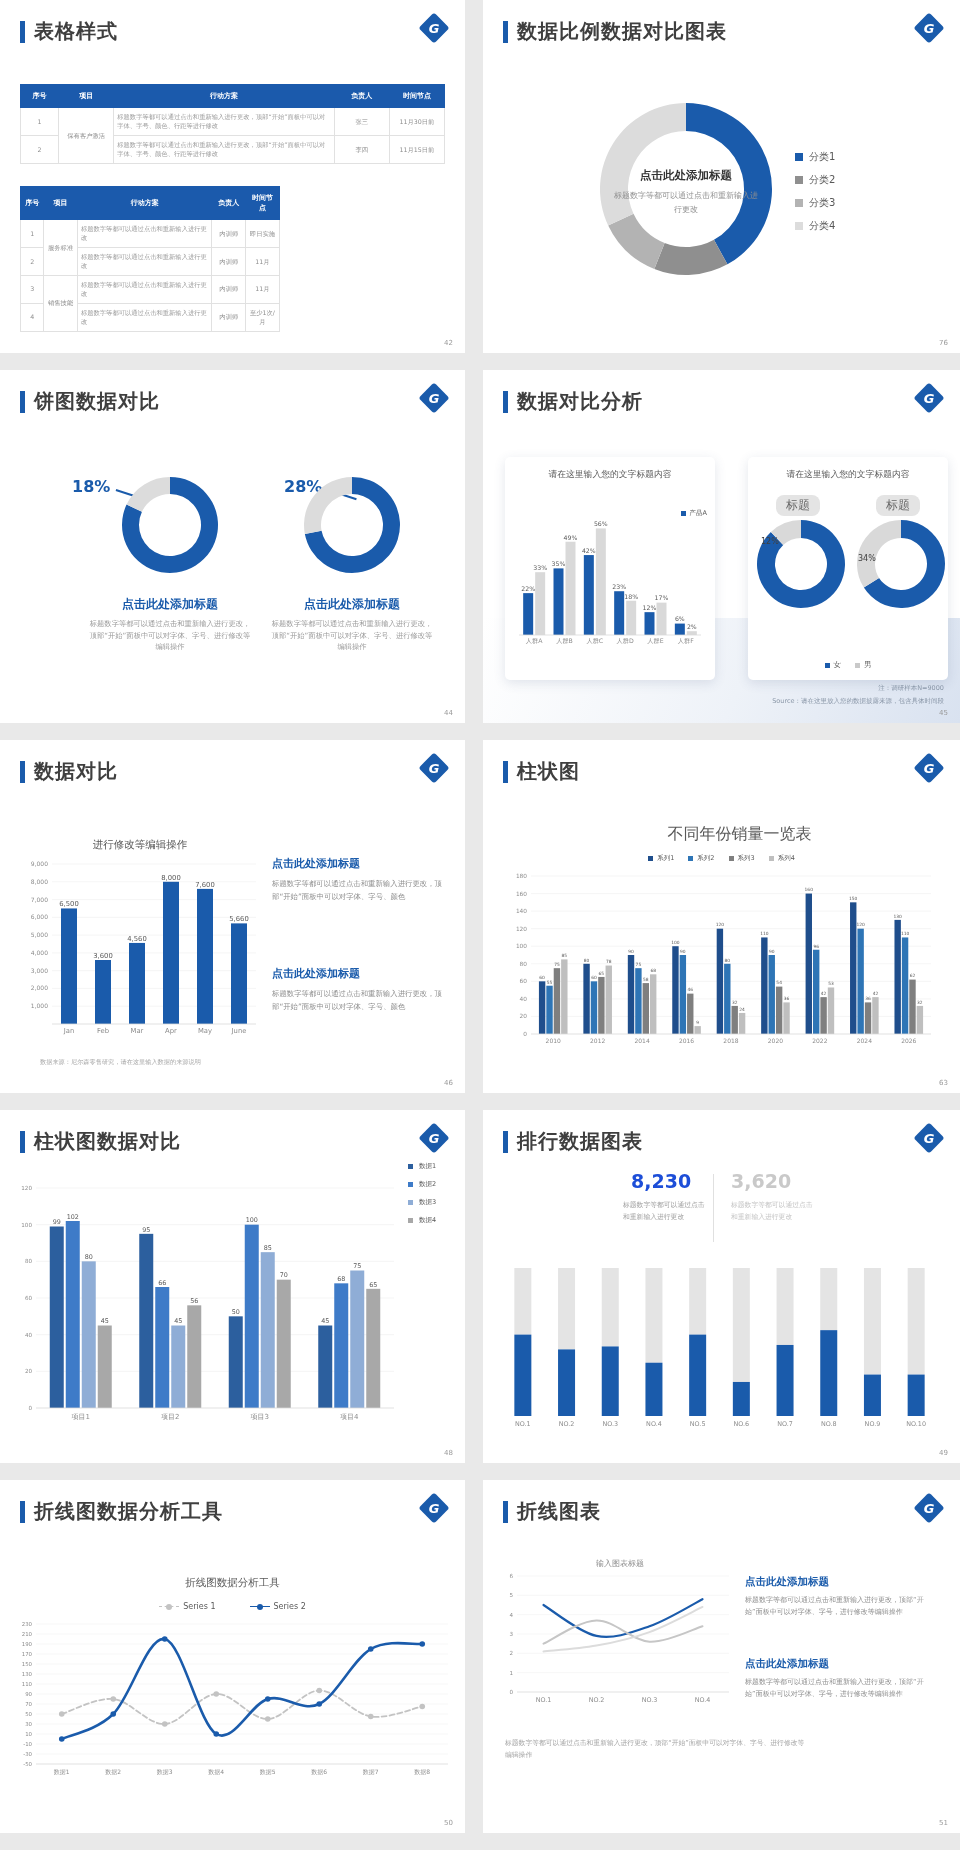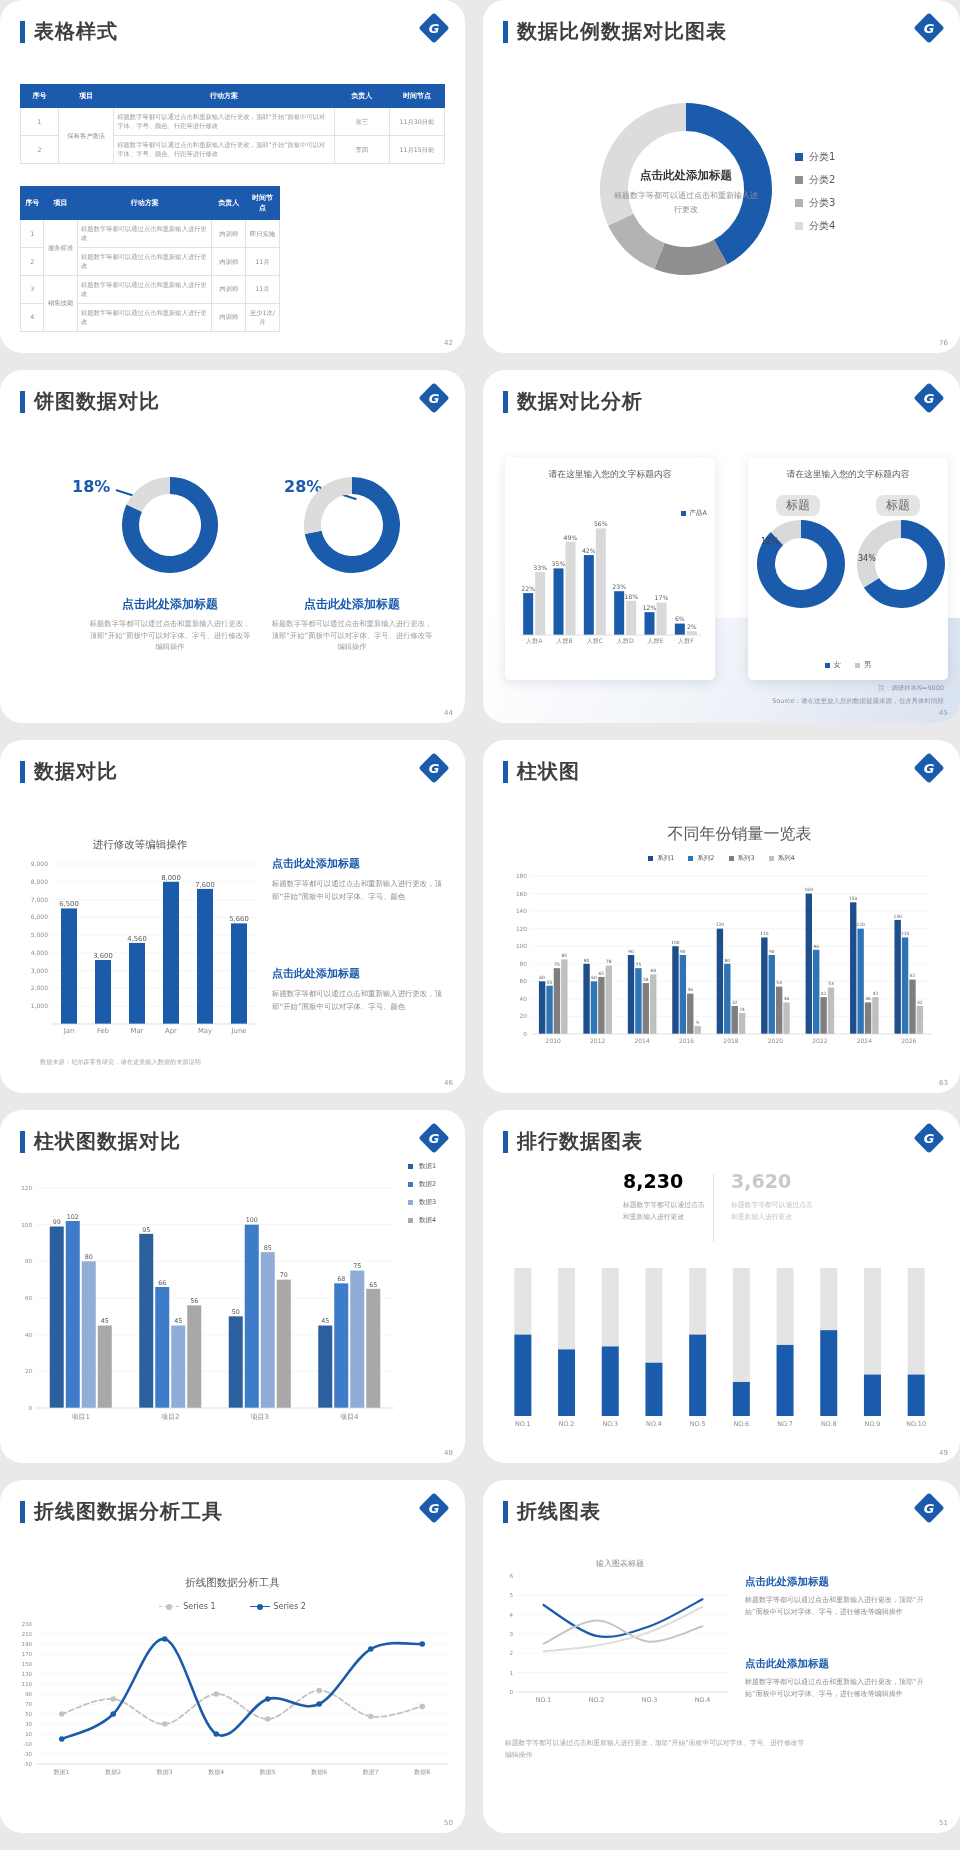--- a/index.html
+++ b/index.html
@@ -1,18 +1,18 @@
 <!DOCTYPE html>
 <html><head>
 <meta charset="utf-8">
 <style>
   html,body{margin:0;padding:0;}
   body{width:960px;height:1850px;background:#e9e9e9;font-family:"DejaVu Sans","Liberation Sans",sans-serif;}
   .grid{display:grid;grid-template-columns:465px 477px;grid-auto-rows:353px;gap:17px 18px;width:960px;}
-  .slide{position:relative;background:#fff;overflow:hidden;border-radius:22px;}
+  .slide{position:relative;background:#fff;overflow:hidden;}
   .shead{position:absolute;left:20px;top:18px;display:flex;align-items:center;gap:9px;}
   .tbar{width:5px;height:22px;background:#1A5BAB;flex:0 0 auto;}
   .stitle{margin:0;font-size:20px;font-weight:600;color:#3f3f3f;letter-spacing:1px;white-space:nowrap;}
   .logo{position:absolute;top:13px;right:16px;width:30px;height:30px;}
   .logo .dia{position:absolute;inset:4px;background:#1A5BAB;transform:rotate(45deg);border-radius:3px;}
   .logo .gl{position:absolute;inset:0;display:flex;align-items:center;justify-content:center;color:#fff;font-weight:bold;font-style:italic;font-size:13px;}
   .pnum{position:absolute;right:12px;bottom:6px;font-size:7px;color:#9a9a9a;}
   .abs{position:absolute;}
   svg text{font-family:"DejaVu Sans","Liberation Sans",sans-serif;}
   
@@ -576,21 +576,21 @@
 
   <section class="slide">
     <div class="shead">
       <span class="tbar"></span>
       <h2 class="stitle">排行数据图表</h2>
     </div>
     <div class="logo">
         <span class="dia"></span>
         <span class="gl">G</span>
       </div>
-    <div class="stat-v" style="left:140px;top:60px;color:#000000">8,230</div>
+    <div class="stat-v" style="left:148px;top:60px;color:#1d4ed8">8,230</div>
     <div class="stat-b" style="left:140px;top:90px;color:#a0a0a0">标题数字等都可以通过点击和重新输入进行更改</div>
     <div class="vdiv" style="left:230px;top:64px;height:68px"></div>
     <div class="stat-v" style="left:248px;top:60px;color:#c9c9c9">3,620</div>
     <div class="stat-b" style="left:248px;top:90px;color:#c4c4c4">标题数字等都可以通过点击和重新输入进行更改</div>
     <svg id="c-rank" class="abs" style="left:14px;top:152px" width="445" height="180">
         <rect x="17.35" y="6" width="17" height="66.6" fill="#e4e4e4"></rect>
         <rect x="17.35" y="72.6" width="17" height="81.4" fill="#1A5BAB"></rect>
         <text x="25.85" y="164" font-size="6.4" fill="#8c8c8c" text-anchor="middle">NO.1</text>
         <rect x="61.050000000000004" y="6" width="17" height="81.39999999999999" fill="#e4e4e4"></rect>
         <rect x="61.050000000000004" y="87.39999999999999" width="17" height="66.60000000000001" fill="#1A5BAB"></rect>

